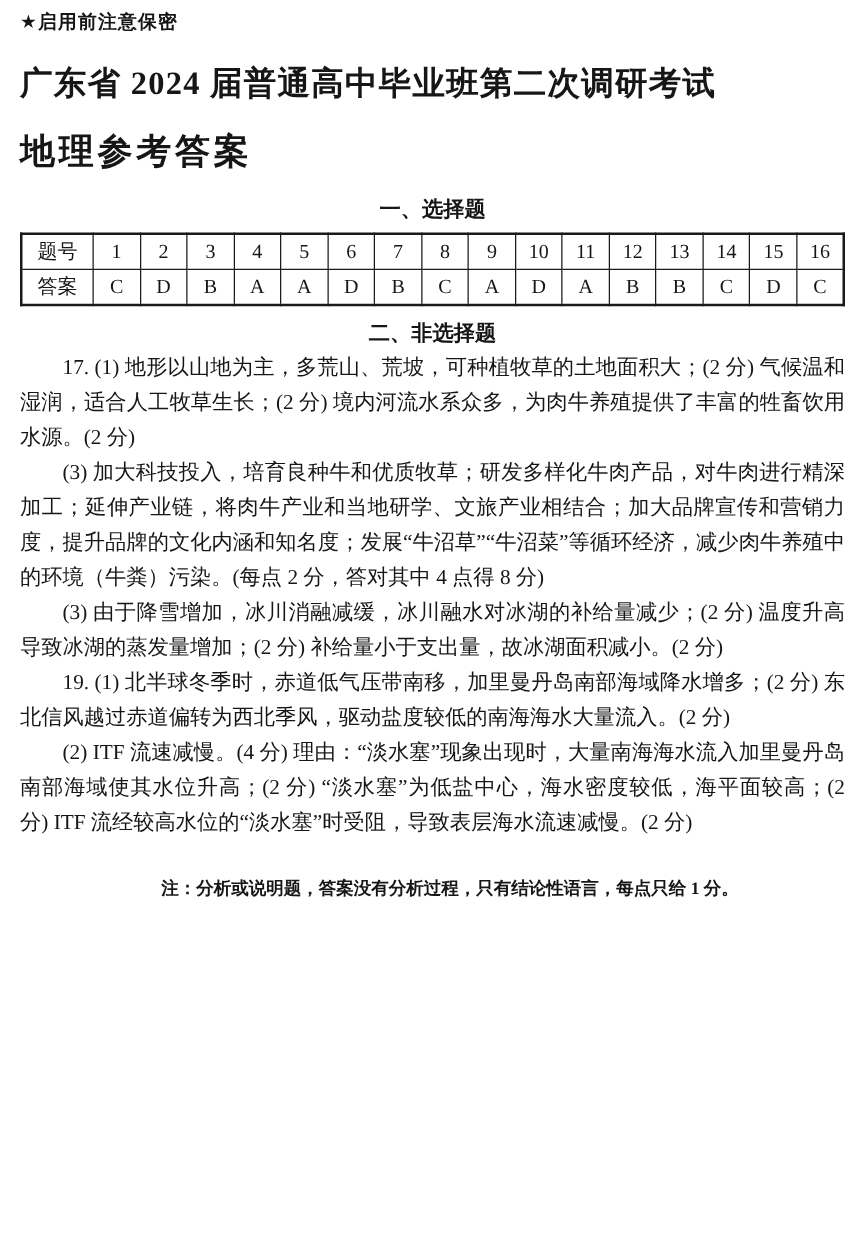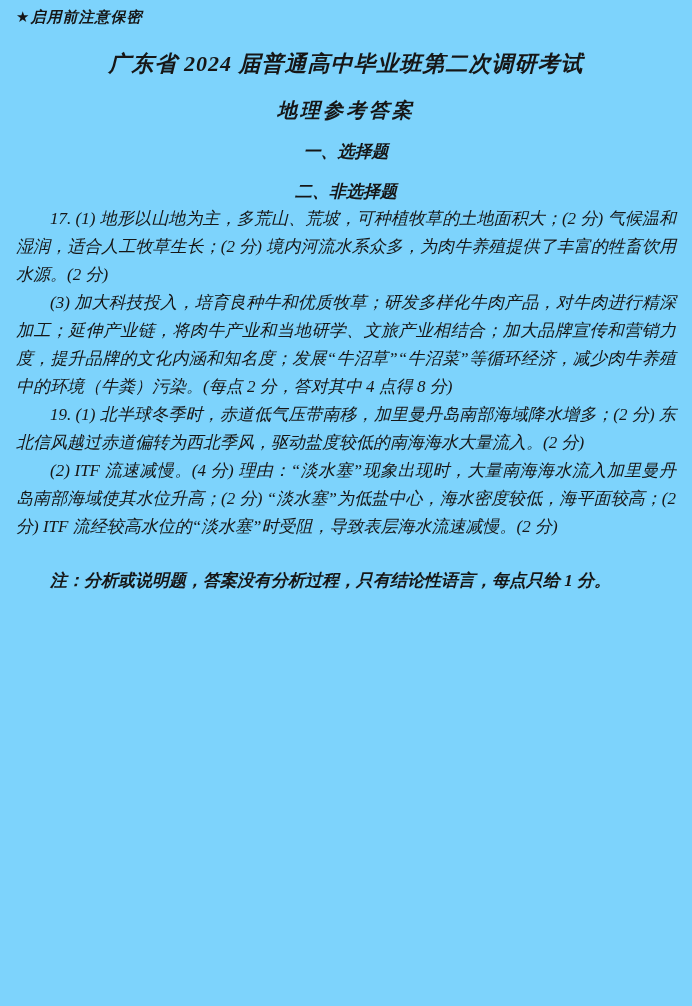--- a/index.html
+++ b/index.html
@@ -7,43 +7,41 @@
     padding: 0;
     background: #e8e8e6;
   }
   .page {
     position: relative;
     width: 692px;
     height: 1006px;
     margin: 0 auto;
     box-sizing: border-box;
     padding: 8px 16px 0 16px;
-    background: #7dd3fc;
+    background: #ffffff;
     color: #161616;
     font-family: "Liberation Serif", "DejaVu Serif", serif;
     overflow: hidden;
-    font-style: italic;
   }
   .security-notice {
     font-size: 15px;
     font-weight: 700;
     letter-spacing: 1px;
     font-family: "Liberation Sans", "DejaVu Sans", sans-serif;
   }
   .exam-title {
     margin: 22px 0 0 0;
-    text-align: center;
-    font-size: 22px;
+    font-size: 26px;
     font-weight: 700;
     letter-spacing: 1px;
   }
   .subject-title {
     margin: 18px 0 0 0;
-    text-align: center;
-    font-size: 20px;
+    text-align: left;
+    font-size: 28px;
     font-weight: 700;
     letter-spacing: 3px;
     font-family: "Liberation Sans", "DejaVu Sans", sans-serif;
   }
   .sec-heading {
     margin: 16px 0 0 0;
     font-size: 17px;
     font-weight: 700;
     font-family: "Liberation Sans", "DejaVu Sans", sans-serif;
     text-align: center;
@@ -75,47 +73,87 @@
   }
   p.body-para {
     margin: 0;
     font-size: 17px;
     line-height: 28px;
     text-indent: 2em;
     text-align: justify;
   }
   p.grading-note {
     margin: 26px 0 0 0;
-    font-size: 17px;
+    font-size: 14px;
     line-height: 28px;
     text-indent: 2em;
     font-weight: 700;
+    text-align: center;
   }
 </style>
 </head>
 <body>
 
 <div class="page">
 
   <div class="security-notice">★启用前注意保密</div>
 
   <h1 class="exam-title">广东省 2024 届普通高中毕业班第二次调研考试</h1>
 
   <h2 class="subject-title">地理参考答案</h2>
 
   <div class="sec-heading">一、选择题</div>
 
   <table class="answer-table">
     <tbody>
+      <tr>
+        <td class="row-label">题号</td>
+        <td>1</td>
+        <td>2</td>
+        <td>3</td>
+        <td>4</td>
+        <td>5</td>
+        <td>6</td>
+        <td>7</td>
+        <td>8</td>
+        <td>9</td>
+        <td>10</td>
+        <td>11</td>
+        <td>12</td>
+        <td>13</td>
+        <td>14</td>
+        <td>15</td>
+        <td>16</td>
+      </tr>
+      <tr>
+        <td class="row-label">答案</td>
+        <td>C</td>
+        <td>D</td>
+        <td>B</td>
+        <td>A</td>
+        <td>A</td>
+        <td>D</td>
+        <td>B</td>
+        <td>C</td>
+        <td>A</td>
+        <td>D</td>
+        <td>A</td>
+        <td>B</td>
+        <td>B</td>
+        <td>C</td>
+        <td>D</td>
+        <td>C</td>
+      </tr>
     </tbody>
   </table>
 
   <div class="sec-heading second">二、非选择题</div>
 
   <div class="answers-body">
     <p class="body-para">17. (1) 地形以山地为主，多荒山、荒坡，可种植牧草的土地面积大；(2 分) 气候温和湿润，适合人工牧草生长；(2 分) 境内河流水系众多，为肉牛养殖提供了丰富的牲畜饮用水源。(2 分)</p>
     <p class="body-para">(3) 加大科技投入，培育良种牛和优质牧草；研发多样化牛肉产品，对牛肉进行精深加工；延伸产业链，将肉牛产业和当地研学、文旅产业相结合；加大品牌宣传和营销力度，提升品牌的文化内涵和知名度；发展“牛沼草”“牛沼菜”等循环经济，减少肉牛养殖中的环境（牛粪）污染。(每点 2 分，答对其中 4 点得 8 分)</p>
+    <p class="body-para">(3) 由于降雪增加，冰川消融减缓，冰川融水对冰湖的补给量减少；(2 分) 温度升高导致冰湖的蒸发量增加；(2 分) 补给量小于支出量，故冰湖面积减小。(2 分)</p>
     <p class="body-para">19. (1) 北半球冬季时，赤道低气压带南移，加里曼丹岛南部海域降水增多；(2 分) 东北信风越过赤道偏转为西北季风，驱动盐度较低的南海海水大量流入。(2 分)</p>
     <p class="body-para">(2) ITF 流速减慢。(4 分) 理由：“淡水塞”现象出现时，大量南海海水流入加里曼丹岛南部海域使其水位升高；(2 分) “淡水塞”为低盐中心，海水密度较低，海平面较高；(2 分) ITF 流经较高水位的“淡水塞”时受阻，导致表层海水流速减慢。(2 分)</p>
     <p class="grading-note">注：分析或说明题，答案没有分析过程，只有结论性语言，每点只给 1 分。</p>
   </div>
 
 </div>
 
 </body></html>

